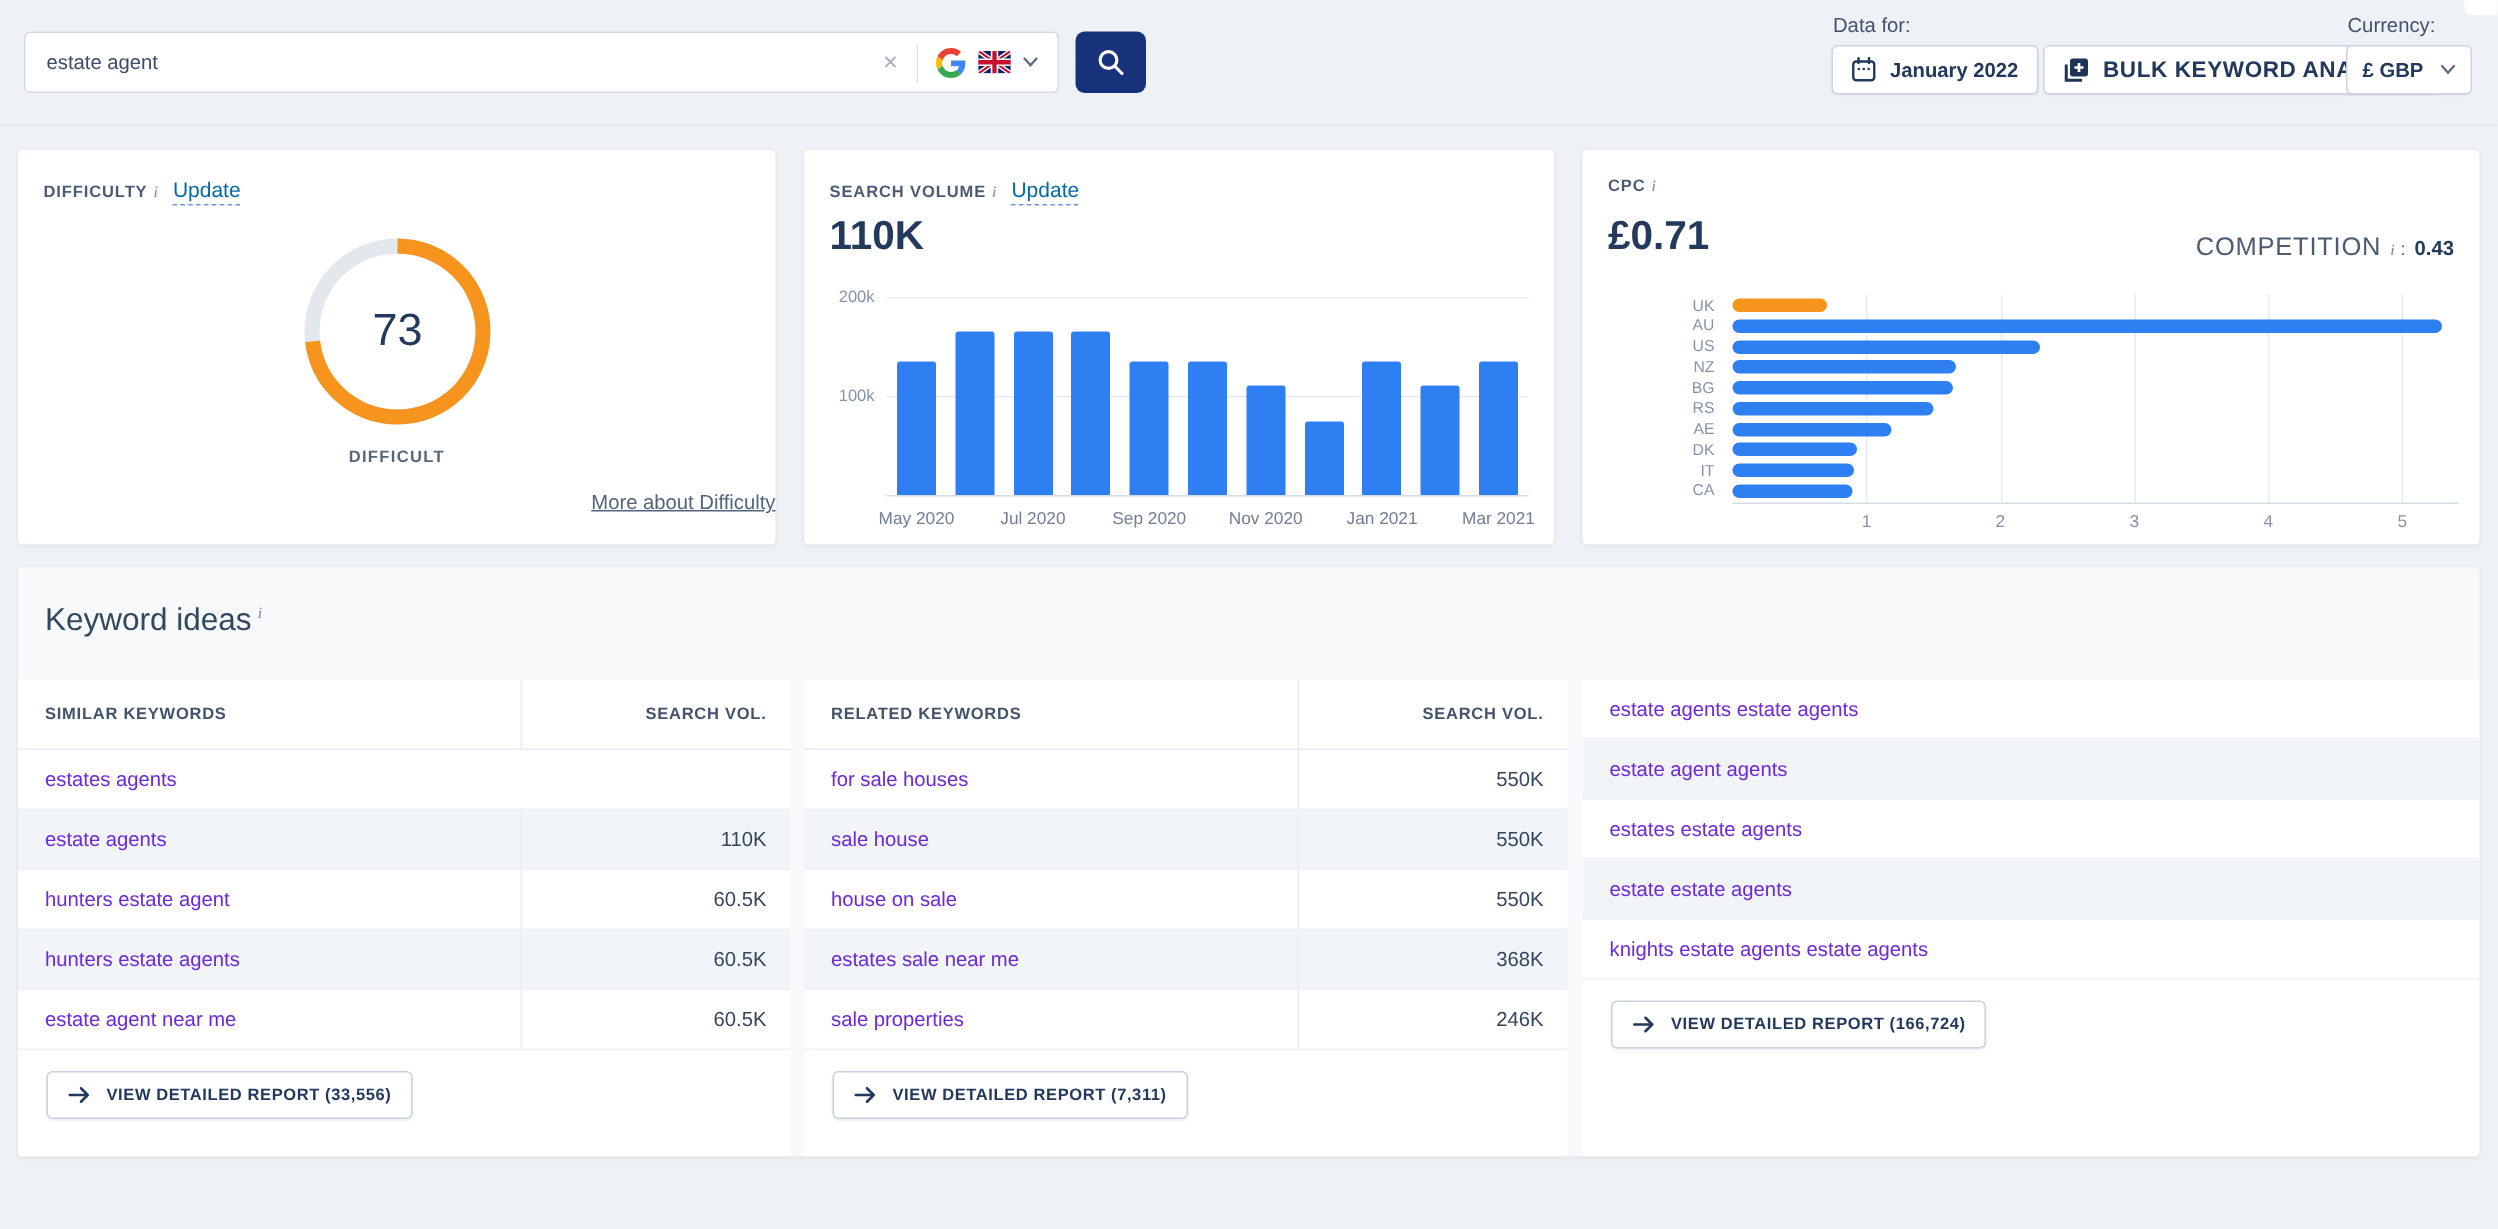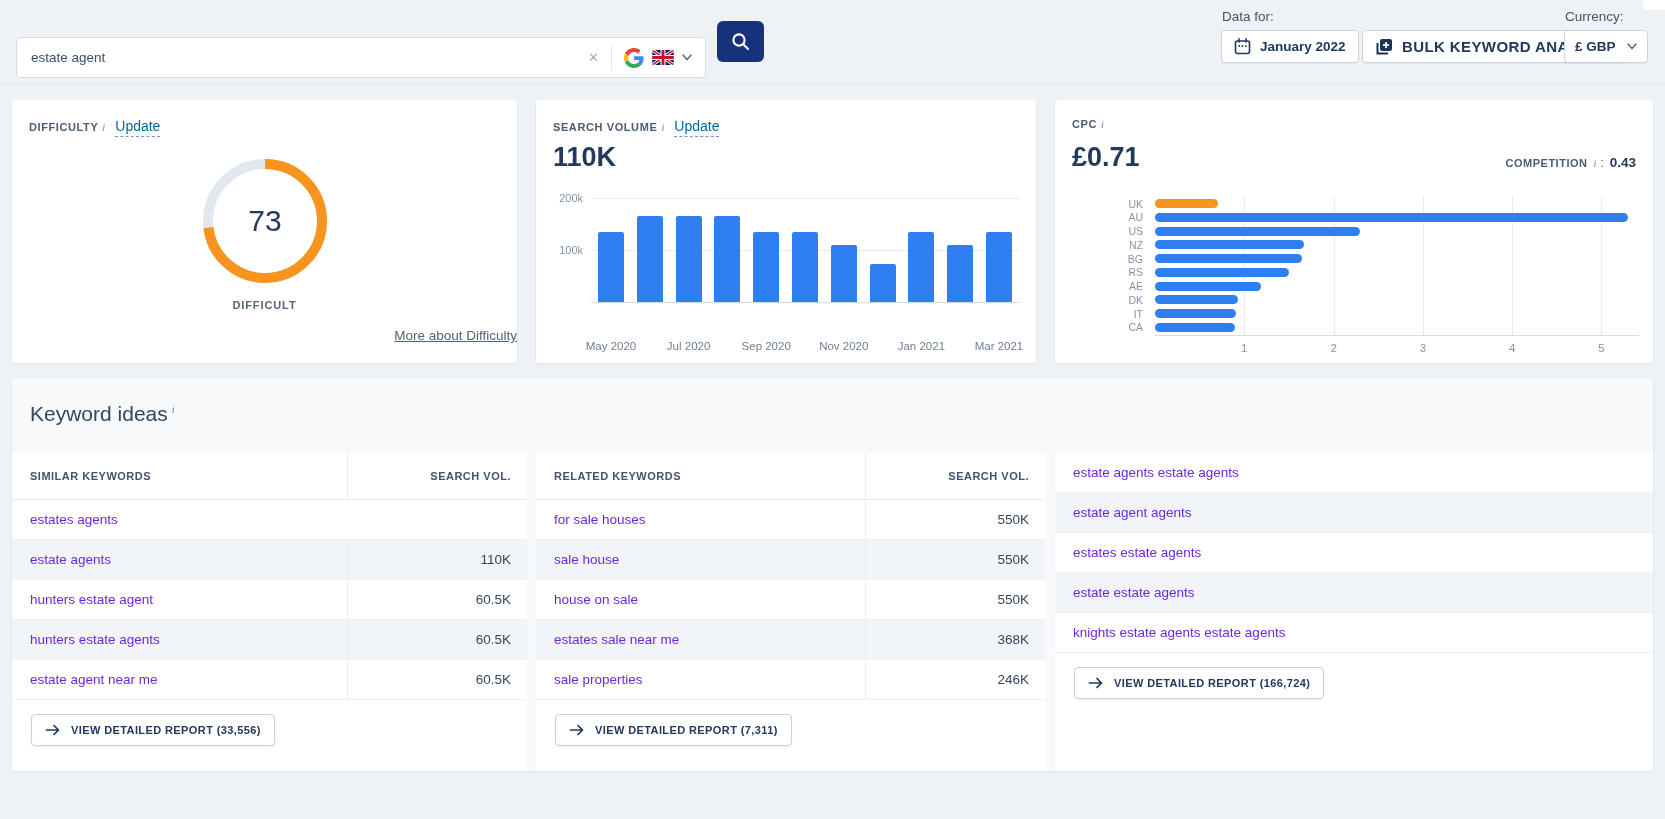--- a/index.html
+++ b/index.html
@@ -7,21 +7,21 @@
   body {
     position: relative;
     background:#eef1f5;
     font-family:"Liberation Sans","DejaVu Sans",sans-serif;
     color:#233a5c;
     overflow:hidden;
   }
   
   .topbar { position:absolute; left:0; top:0; width:1665px; height:84px; border-bottom:1px solid #e1e5ec; }
   .corner-cut { position:absolute; left:1643px; top:-5px; width:30px; height:15px; background:#fff; border-radius:4px; }
-  .search-wrap { position:absolute; left:16px; top:37px; width:690px; height:41px; background:#fff;
+  .search-wrap { position:absolute; left:16px; top:21px; width:690px; height:41px; background:#fff;
     border:1px solid #d5dae3; border-radius:4px; display:flex; align-items:center;justify-content:flex-end; }
   .search-input { flex:1; height:100%; border:none; outline:none; background:transparent;
     font-family:inherit; font-size:13.5px; color:#3b4d66; padding-left:14px; }
   .clear-btn { color:#a6afbc; font-size:13px; padding:0 12px; cursor:pointer; background:none; border:none; font-family:inherit;}
   .vsep { width:1px; height:26px; background:#e2e6ec; }
   .engine { display:flex; align-items:center; gap:8px; padding:0 13px 0 12px; cursor:pointer; }
   .flag-wrap { width:22px; height:15px; border-radius:2px; overflow:hidden; display:block; }
   .search-btn { position:absolute; left:717px; top:21px; width:47px; height:41px; background:#17327b;
     border:none; border-radius:6px; display:flex; align-items:center; justify-content:center; cursor:pointer; }
   .tb-label { position:absolute; font-size:13.5px; color:#42536b; }
@@ -44,33 +44,33 @@
   
   .donut { position:absolute; left:189px; top:57px; width:128px; height:128px; }
   .donut-num { position:absolute; left:189px; top:57px; width:128px; height:128px; display:flex;
     align-items:center; justify-content:center; font-size:30px; color:#233a5c; }
   .diff-level { position:absolute; left:0; top:199px; width:100%; text-align:center; font-size:11px;
     font-weight:bold; letter-spacing:.9px; color:#55657a; }
   .diff-more-wrap { position:absolute; left:0; top:226px; width:100%; text-align:right; }
   .diff-more { font-size:13.5px; color:#52657c; text-decoration:underline; cursor:pointer; }
   
   .big-value { position:absolute; left:17px; top:42px; font-size:27px; font-weight:bold; color:#233a5c; }
-  .vchart { position:absolute; left:55px; right:17px; top:98px; height:105px; border-bottom:1px solid #d6dce6; }
+  .vchart { position:absolute; left:55px; right:17px; top:98px; height:133px; border-bottom:1px solid #d6dce6; }
   .vgrid { position:absolute; left:0; right:0; height:1px; background:#e7ebf1; }
   .vylabel { position:absolute; left:-46px; width:38px; text-align:right; font-size:11px; color:#8693a7; transform:translateY(-50%); }
   .vbars { position:absolute; left:0; right:0; top:0; bottom:0; display:flex; align-items:flex-end;
     justify-content:space-between; padding:0 7px; }
   .vslot { width:26px; height:100%; display:flex; align-items:flex-end; }
   .vbar { width:26px; background:#2e7ff1; border-radius:2px 2px 0 0; }
   .vxlabels { position:absolute; left:55px; right:17px; top:240px; display:flex; justify-content:space-between; padding:0 7px; }
   .vxslot { width:26px; position:relative; height:14px; }
   .vxlabel { position:absolute; left:50%; transform:translateX(-50%); white-space:nowrap; font-size:11.5px; color:#6f7e94; }
   
   .competition { position:absolute; right:17px; top:55px; display:flex; align-items:baseline; gap:2px; }
-  .comp-label { font-size:11px; font-weight:bold; color:#4a5b73; letter-spacing:.5px; }
+  .comp-label { font-size:17px; font-weight:normal; color:#4a5b73; letter-spacing:.5px; }
   .comp-sep { font-size:12px; color:#4a5b73; margin:0 4px 0 2px; }
   .comp-value { font-size:13.5px; font-weight:bold; color:#233a5c; }
   .cpc-plot { position:absolute; left:100px; right:14px; top:96px; height:140px; border-bottom:1px solid #d6dce6; }
   .cgrid { position:absolute; top:0; bottom:0; width:1px; background:#e7ebf1; }
   .cpc-rows { position:absolute; left:0; right:0; top:0; bottom:0; display:flex; flex-direction:column;
     justify-content:space-between; padding:3px 0; }
   .crow { position:relative; display:flex; align-items:center; height:9px; }
   .crow-label { position:absolute; left:-12px; transform:translateX(-100%); font-size:10.5px; color:#8493aa; }
   .cbar { height:9px; border-radius:4.5px; background:#2e7ff1; }
   .cpc-xlabels { position:absolute; left:100px; right:14px; top:242px; height:14px; }

